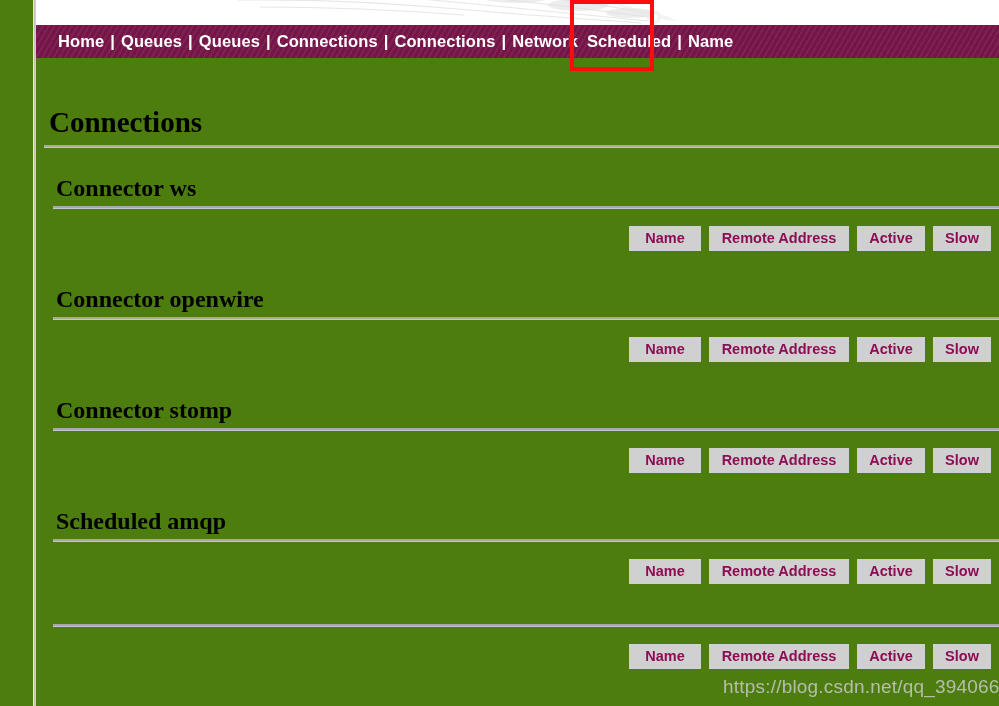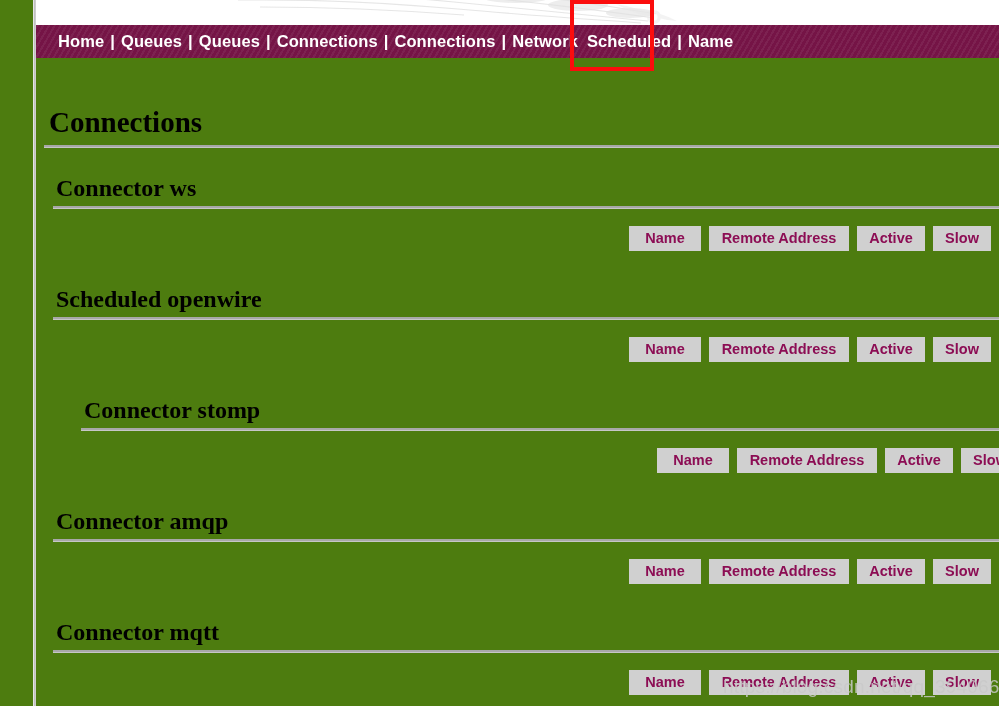--- a/index.html
+++ b/index.html
@@ -281,44 +281,44 @@
             <th>Remote Address</th>
             <th>Active</th>
             <th>Slow</th>
           </tr>
         </thead>
         <tbody></tbody>
       </table>
     </div>
 
     <div class="section" style="top:229px;">
-      <h2 class="connector-title">Scheduled openwire</h2>
-      <div class="rule-sub"></div>
-      <table class="conn-table">
-        <colgroup>
-          <col class="spacer">
-            <col class="c-name">
-            <col class="c-remote">
-            <col class="c-active">
-            <col class="c-slow">
-        </colgroup>
-        <thead>
-          <tr>
-            <td class="spacer"></td>
-            <th>Name</th>
-            <th>Remote Address</th>
-            <th>Active</th>
-            <th>Slow</th>
-          </tr>
-        </thead>
-        <tbody></tbody>
-      </table>
-    </div>
-
-    <div class="section" style="top:340px;padding-left:28px;">
+      <h2 class="connector-title">Connector openwire</h2>
+      <div class="rule-sub"></div>
+      <table class="conn-table">
+        <colgroup>
+          <col class="spacer">
+            <col class="c-name">
+            <col class="c-remote">
+            <col class="c-active">
+            <col class="c-slow">
+        </colgroup>
+        <thead>
+          <tr>
+            <td class="spacer"></td>
+            <th>Name</th>
+            <th>Remote Address</th>
+            <th>Active</th>
+            <th>Slow</th>
+          </tr>
+        </thead>
+        <tbody></tbody>
+      </table>
+    </div>
+
+    <div class="section" style="top:340px;">
       <h2 class="connector-title">Connector stomp</h2>
       <div class="rule-sub"></div>
       <table class="conn-table">
         <colgroup>
           <col class="spacer">
             <col class="c-name">
             <col class="c-remote">
             <col class="c-active">
             <col class="c-slow">
         </colgroup>
@@ -329,21 +329,21 @@
             <th>Remote Address</th>
             <th>Active</th>
             <th>Slow</th>
           </tr>
         </thead>
         <tbody></tbody>
       </table>
     </div>
 
     <div class="section" style="top:451px;">
-      <h2 class="connector-title">Connector amqp</h2>
+      <h2 class="connector-title">Scheduled amqp</h2>
       <div class="rule-sub"></div>
       <table class="conn-table">
         <colgroup>
           <col class="spacer">
             <col class="c-name">
             <col class="c-remote">
             <col class="c-active">
             <col class="c-slow">
         </colgroup>
         <thead>
@@ -353,21 +353,20 @@
             <th>Remote Address</th>
             <th>Active</th>
             <th>Slow</th>
           </tr>
         </thead>
         <tbody></tbody>
       </table>
     </div>
 
     <div class="section" style="top:562px;">
-      <h2 class="connector-title">Connector mqtt</h2>
       <div class="rule-sub"></div>
       <table class="conn-table">
         <colgroup>
           <col class="spacer">
             <col class="c-name">
             <col class="c-remote">
             <col class="c-active">
             <col class="c-slow">
         </colgroup>
         <thead>

